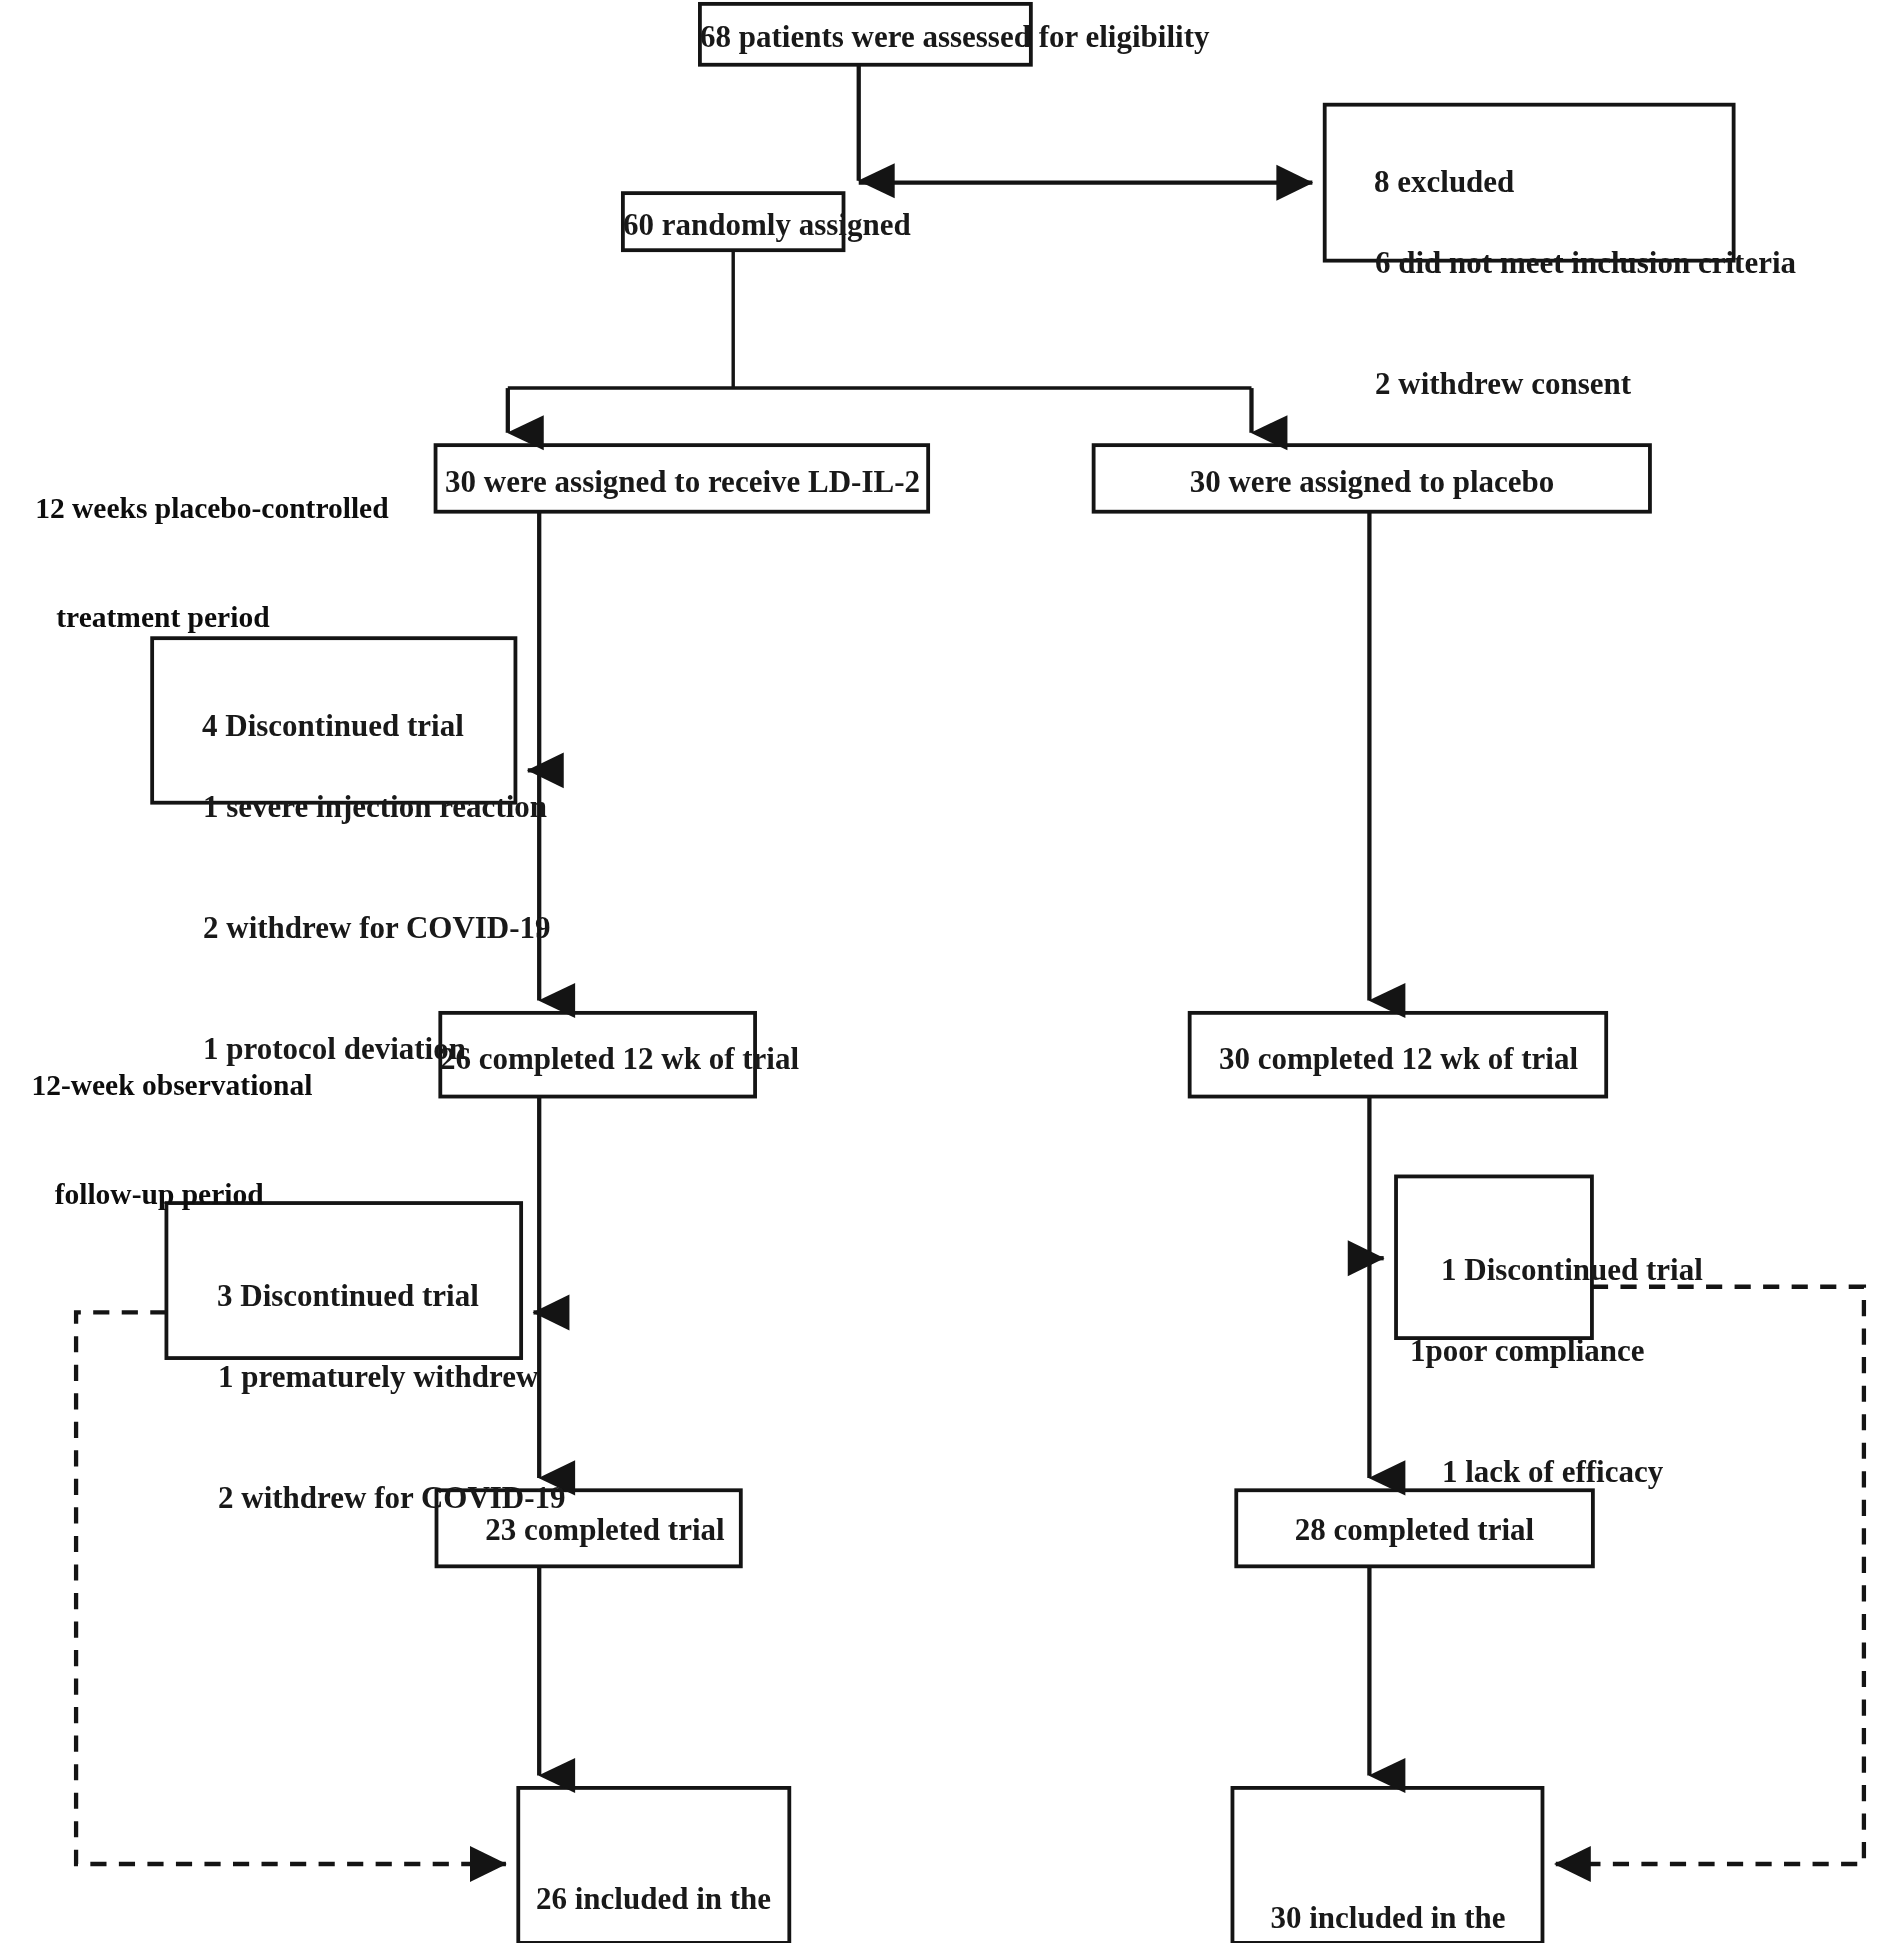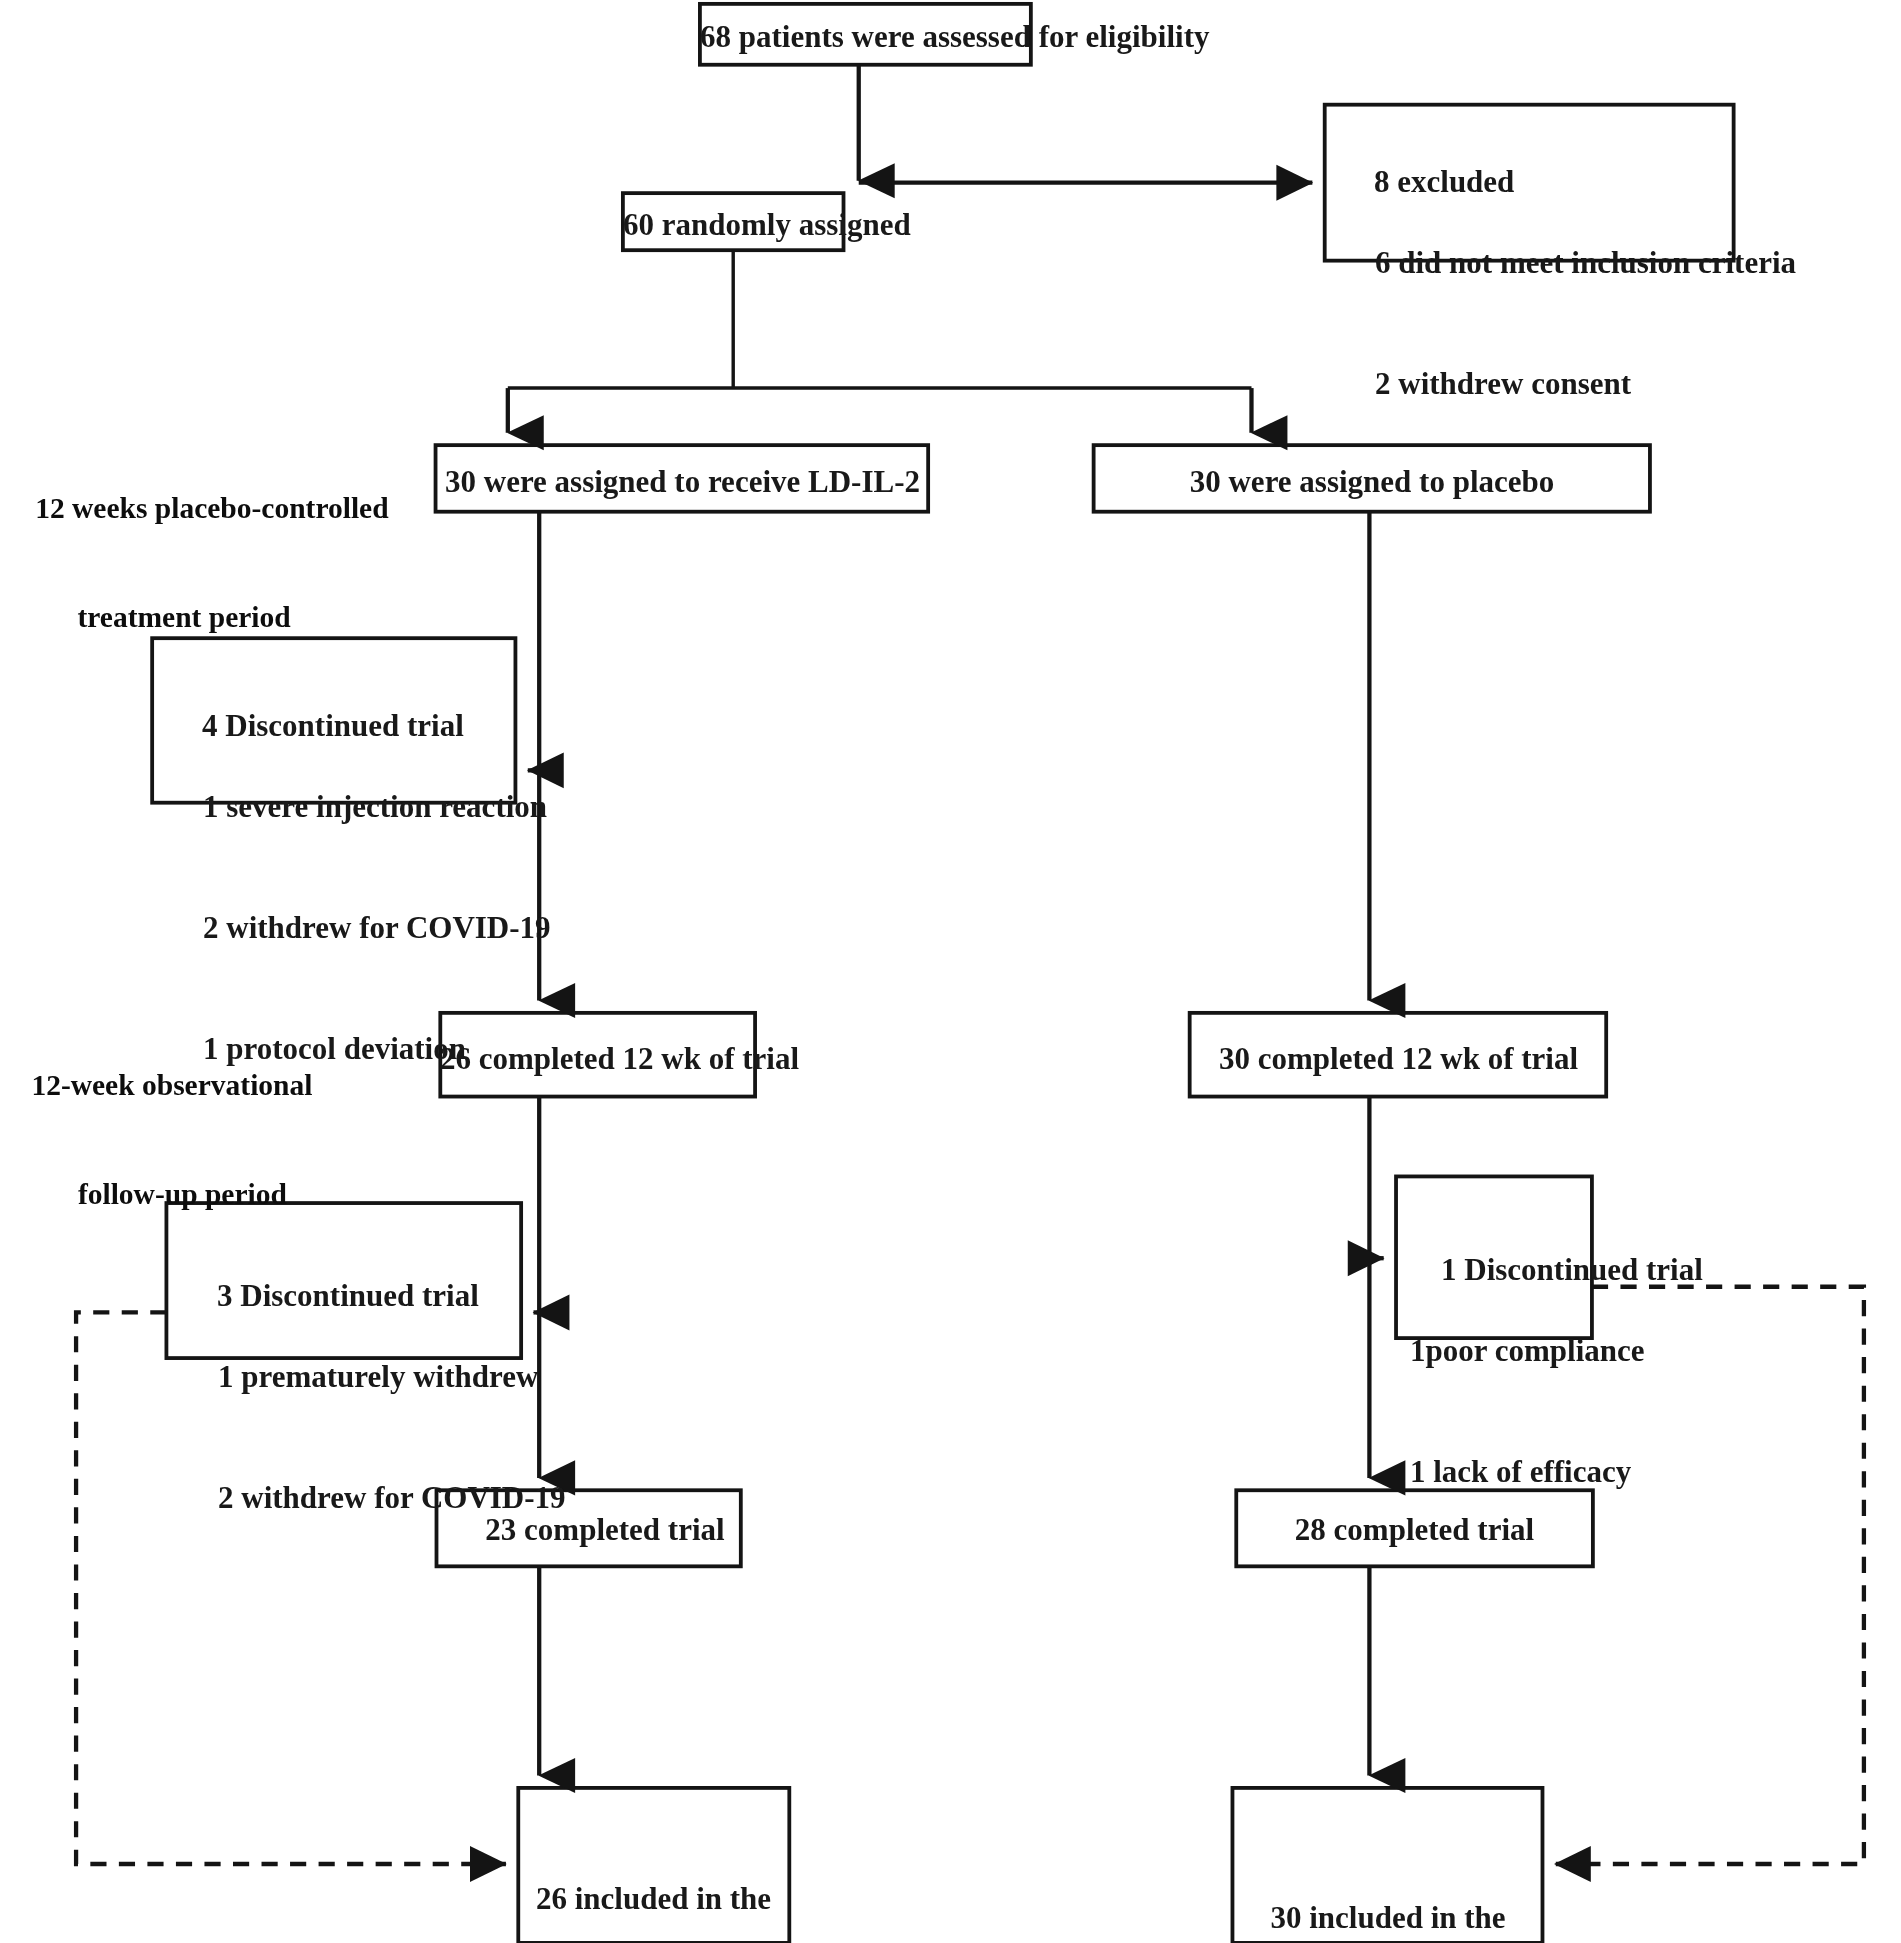--- a/index.html
+++ b/index.html
@@ -71,21 +71,21 @@
     padding-left: 32px;
   }
   .side-label {
     position: absolute;
     font-family: "Liberation Serif", "DejaVu Serif", serif;
     font-weight: bold;
     font-size: 29.5px;
     line-height: 1.24;
     color: #0d0d0d;
     white-space: pre;
-    text-align: right;
+    text-align: center;
   }
 </style>
 </head>
 <body>
 
 <div id="diagram-root">
 
   <svg class="flow" viewBox="0 0 1999 2043" xmlns="http://www.w3.org/2000/svg">
     <defs>
       <marker id="ah-down" markerWidth="9" markerHeight="9" refX="4.5" refY="8.6" orient="auto" markerUnits="strokeWidth">
@@ -180,21 +180,21 @@
 
   <div class="node-text left" style="left:186px; top:1236px; width:333px;">
     <span>3 Discontinued trial</span>
     <span class="indent1">1 prematurely withdrew</span>
     <span class="indent1">2 withdrew for COVID-19</span>
   </div>
 
   <div class="node-text left" style="left:1410px; top:1210px; width:200px;">
     <span>1 Discontinued trial</span>
     <span style="display:block;">1poor compliance</span>
-    <span style="display:block;">1 lack of efficacy</span>
+    <span style="display:block;margin-left:32px;">1 lack of efficacy</span>
   </div>
 
   <div class="node-text centered" style="left:453px; top:1510px; width:304px;">23 completed trial</div>
 
   <div class="node-text centered" style="left:1236px; top:1510px; width:357px;">28 completed trial</div>
 
   <div class="node-text centered" style="left:518px; top:1798px; width:271px;">
     <span style="display:block;">26 included in the</span>
     
     

